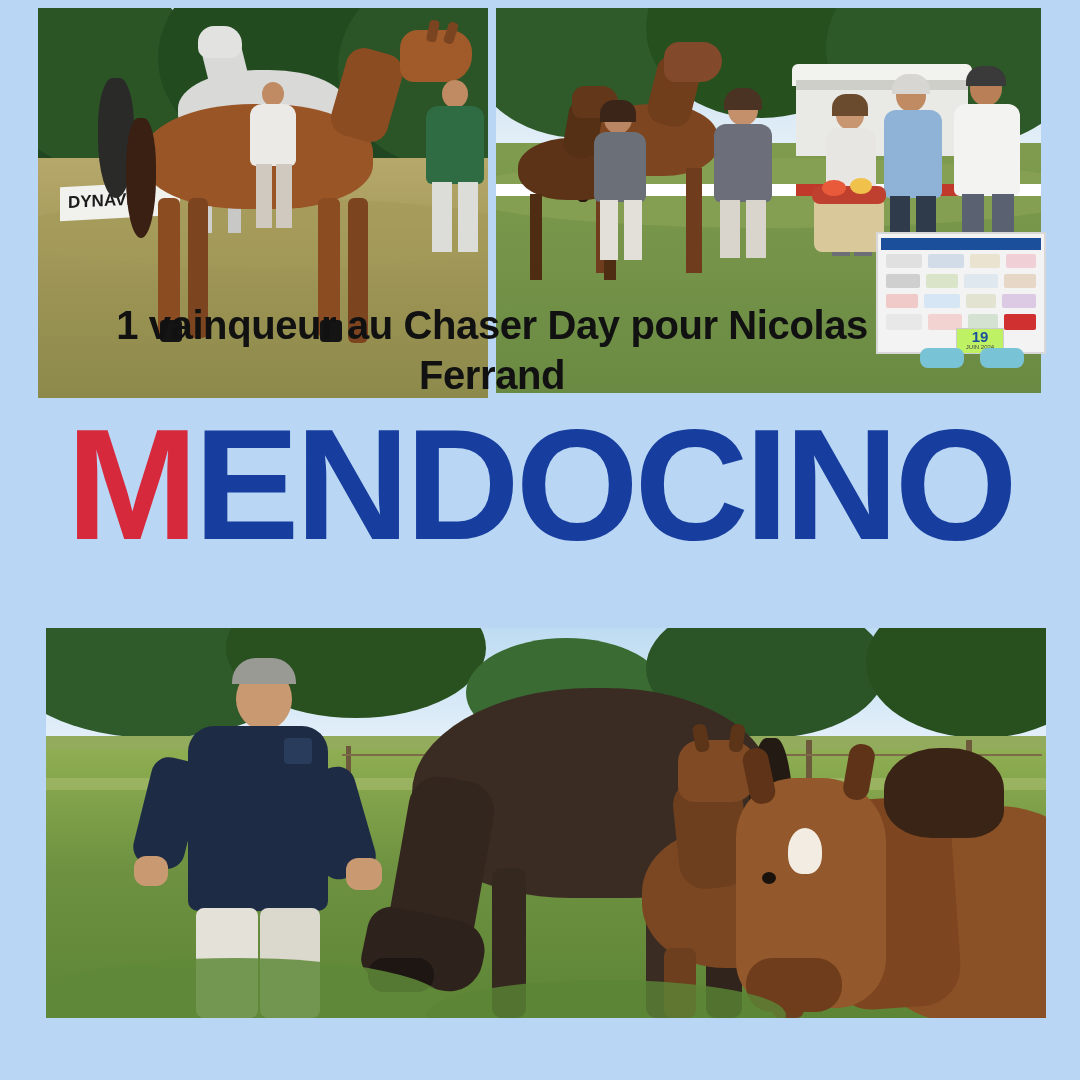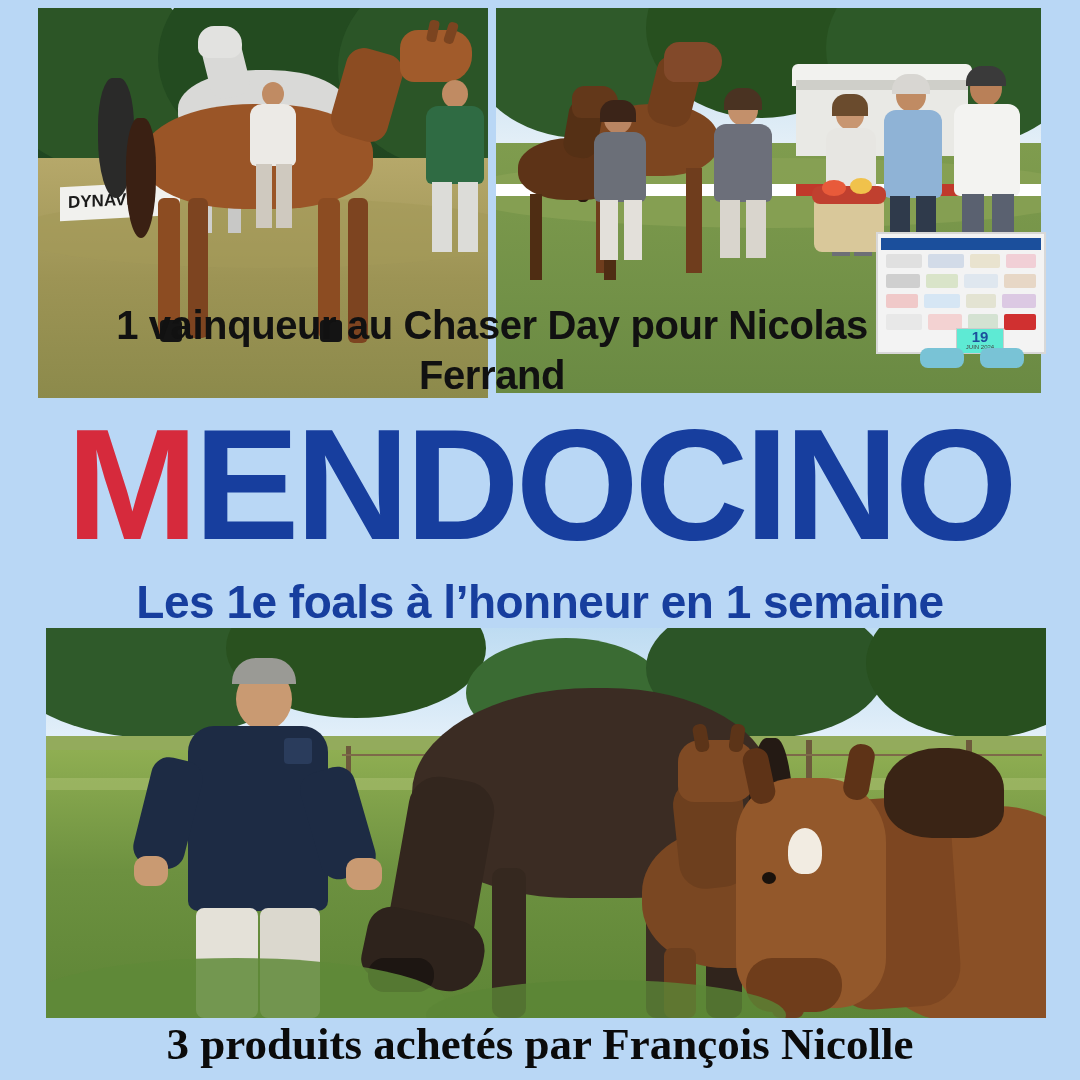--- a/index.html
+++ b/index.html
@@ -329,36 +329,35 @@
     <div class="sponsor-chip" style="left:86px;top:40px;width:34px;height:14px;background:#dfe7ef;"></div>
     <div class="sponsor-chip" style="left:126px;top:40px;width:32px;height:14px;background:#e7d7c6;"></div>
     <div class="sponsor-chip" style="left:8px;top:60px;width:32px;height:14px;background:#f0c9c9;"></div>
     <div class="sponsor-chip" style="left:46px;top:60px;width:36px;height:14px;background:#d6e6f4;"></div>
     <div class="sponsor-chip" style="left:88px;top:60px;width:30px;height:14px;background:#e3e3d2;"></div>
     <div class="sponsor-chip" style="left:124px;top:60px;width:34px;height:14px;background:#dcc9e3;"></div>
     <div class="sponsor-chip" style="left:8px;top:80px;width:36px;height:16px;background:#e8e8e8;"></div>
     <div class="sponsor-chip" style="left:50px;top:80px;width:34px;height:16px;background:#f3d2d2;"></div>
     <div class="sponsor-chip" style="left:90px;top:80px;width:30px;height:16px;background:#d4e2d2;"></div>
     <div class="sponsor-chip" style="left:126px;top:80px;width:32px;height:16px;background:#d03030;"></div>
-    <div style="position:absolute;left:78px;top:94px;width:46px;height:24px;background:#5eead4;border:1px solid #ccc;text-align:center;">
+    <div style="position:absolute;left:78px;top:94px;width:46px;height:24px;background:#bef264;border:1px solid #ccc;text-align:center;">
       <span style="display:block;font-size:15px;font-weight:bold;color:#1b4f9c;line-height:15px;">19</span>
       <span style="display:block;font-size:6px;color:#444;line-height:7px;">JUIN 2024</span>
     </div>
   </div>
 
   <div style="position:absolute;left:920px;top:348px;width:44px;height:20px;background:#79c3d6;border-radius:8px;z-index:5;"></div>
   <div style="position:absolute;left:980px;top:348px;width:44px;height:20px;background:#79c3d6;border-radius:8px;z-index:5;"></div>
 
   <div class="headline-small">1 vainqueur au Chaser Day pour Nicolas Ferrand</div>
 
   <div class="bigtitle">
     <span class="accent">M</span><span>ENDOCINO</span>
   </div>
 
-  <div class="subtitle">Les 1e foals à l’honneur en 1 semaine</div>
 
   <div class="photo-bottom">
     <div class="sky" style="height:120px;background:linear-gradient(#bedcf2,#e6f1fa);"></div>
     <div class="blob" style="left:-40px;top:-40px;width:300px;height:150px;background:#2f5a2a;"></div>
     <div class="blob" style="left:180px;top:-50px;width:260px;height:140px;background:#29511f;"></div>
     <div class="blob" style="left:420px;top:10px;width:200px;height:110px;background:#3a6b33;"></div>
     <div class="blob" style="left:600px;top:-30px;width:240px;height:140px;background:#2c5527;"></div>
     <div class="blob" style="left:820px;top:-40px;width:230px;height:150px;background:#28501f;"></div>
 
     <div style="position:absolute;left:0;top:108px;width:1000px;height:40px;background:#93ab5c;"></div>
@@ -413,15 +412,14 @@
       <div style="position:absolute;left:800px;top:116px;width:26px;height:56px;background:#5e3317;border-radius:12px;transform:rotate(10deg);"></div>
       <div style="position:absolute;left:716px;top:244px;width:14px;height:12px;background:#1a120c;border-radius:50%;"></div>
       <div style="position:absolute;left:700px;top:330px;width:96px;height:54px;background:#6f3d1b;border-radius:26px;"></div>
       <div style="position:absolute;left:838px;top:120px;width:120px;height:90px;background:#3a2415;border-radius:46% 46% 30% 40%;"></div>
     </div>
 
     <div class="blob" style="left:-20px;top:330px;width:420px;height:90px;background:#5f8a38;opacity:.85;"></div>
     <div class="blob" style="left:380px;top:352px;width:360px;height:70px;background:#5b8636;opacity:.8;"></div>
   </div>
 
-  <div class="footline">3 produits achetés par François Nicolle</div>
 
 </div>
 
 </body></html>

